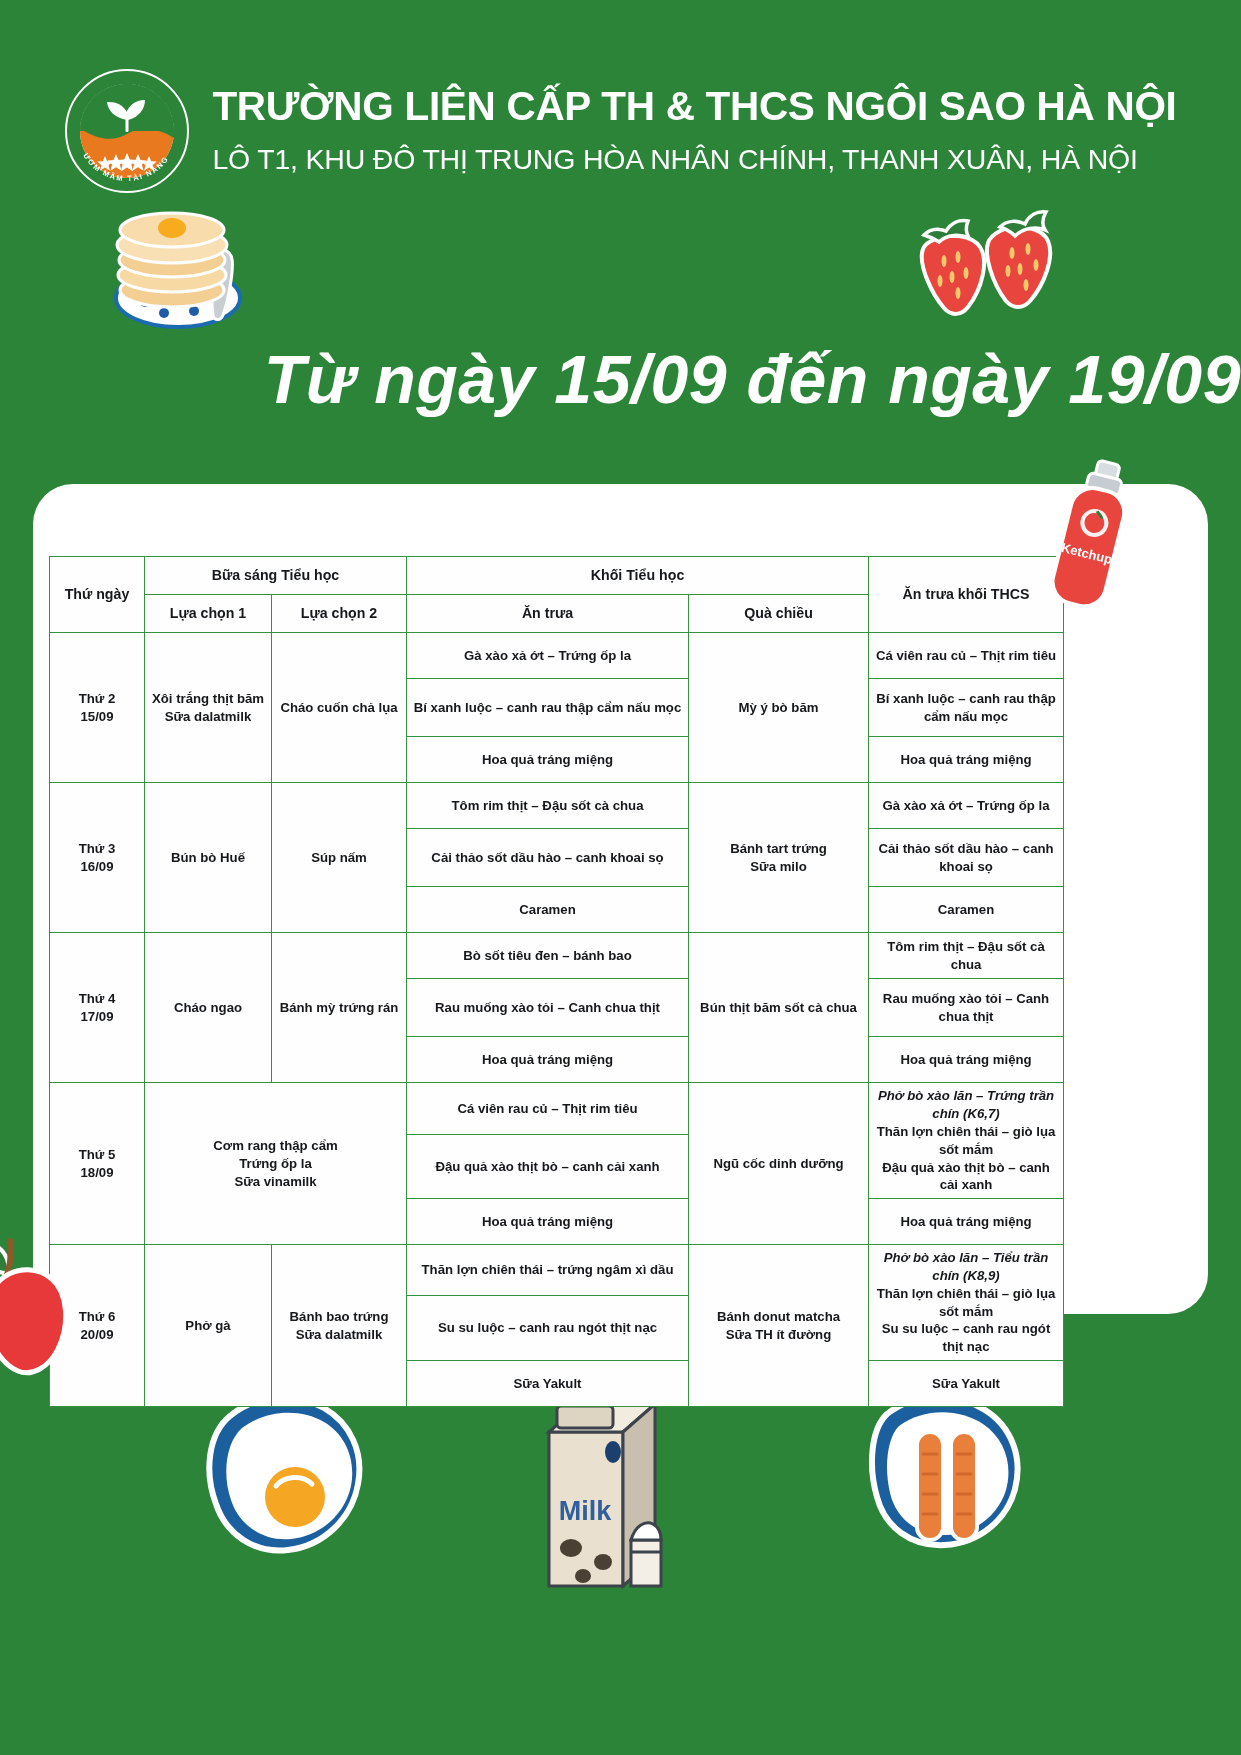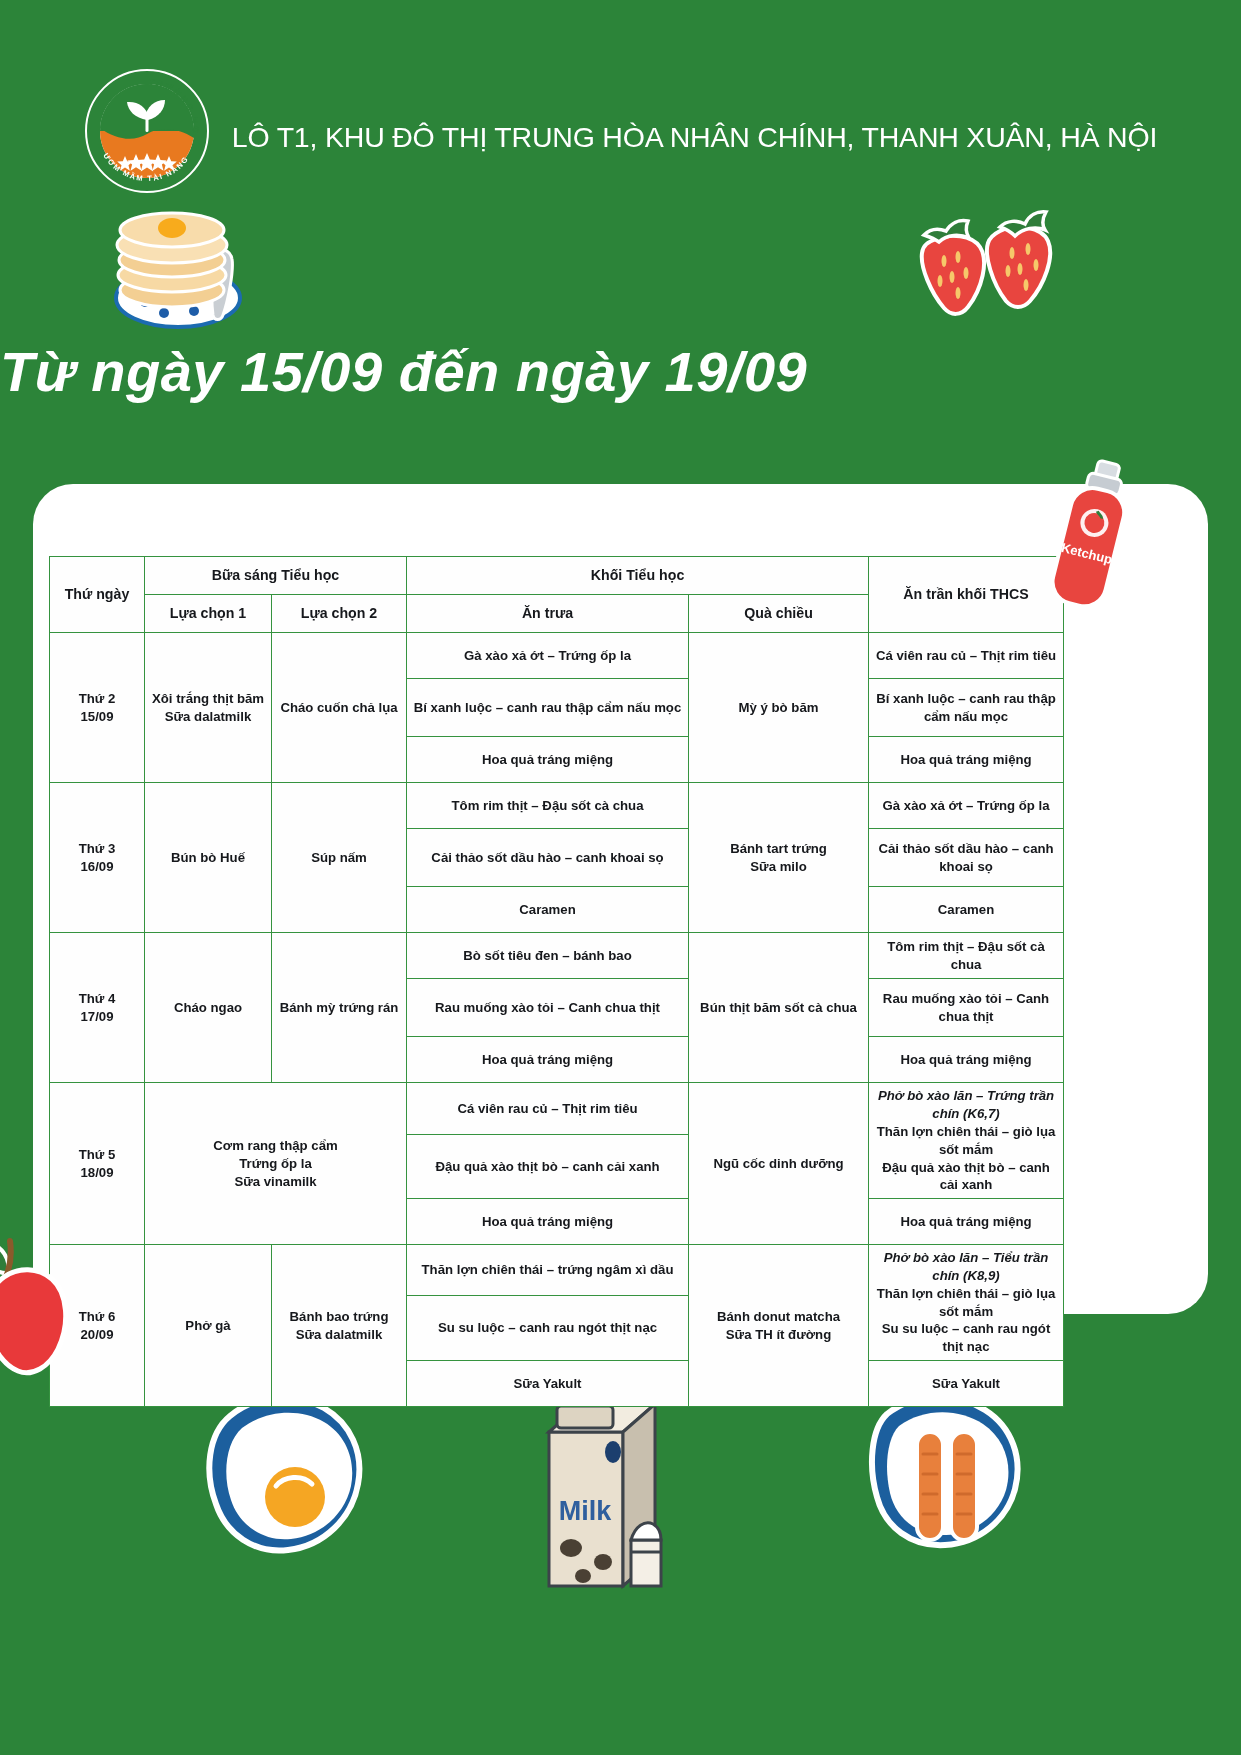--- a/index.html
+++ b/index.html
@@ -57,23 +57,23 @@
     color: #ffffff;
     font-size: 82px;
     font-weight: bold;
     letter-spacing: 3px;
     line-height: 1;
   }
   #date-range {
     position: absolute;
     left: 0; top: 340px;
     width: 1241px;
-    text-align: left;
+    text-align: right;
     color: #ffffff;
-    font-size: 56px;
+    font-size: 68px;
     font-weight: bold;
     font-style: italic;
     letter-spacing: 0.5px;
     line-height: 1.15;
   }
 
   
   .deco { position: absolute; }
   #pancakes-icon { left: 100px; top: 198px; }
   #strawberry-icon { left: 900px; top: 205px; }
@@ -163,20 +163,21 @@
       <path id="crestTop" d="M63 17a46 46 0 0 1 46 46" fill="none"></path>
       <text font-size="8.5" font-weight="bold" fill="#2c8439" letter-spacing="2.4">
         <textPath href="#crestTop" startOffset="2%">TRƯỜNG NGÔI SAO HÀ</textPath>
       </text>
       <path id="crestBot" d="M13 63a50 50 0 0 0 100 0" fill="none"></path>
       <text font-size="7.5" font-weight="bold" fill="#ffffff" letter-spacing="1.6">
         <textPath href="#crestBot" startOffset="16%">ƯƠM MẦM TÀI NĂNG</textPath>
       </text>
     </svg>
     <div id="school-text">
+      <div id="school-name">TRƯỜNG LIÊN CẤP TH &amp; THCS NGÔI SAO HÀ NỘI</div>
       <div id="school-address">LÔ T1, KHU ĐÔ THỊ TRUNG HÒA NHÂN CHÍNH, THANH XUÂN, HÀ NỘI</div>
     </div>
   </div>
 
   <div id="date-range">Từ ngày 15/09 đến ngày 19/09</div>
 
   <svg class="deco" id="pancakes-icon" width="170" height="140" viewBox="0 0 170 140">
     <ellipse cx="78" cy="100" rx="62" ry="29" fill="#ffffff" stroke="#1c6bb0" stroke-width="4"></ellipse>
     <circle cx="45" cy="104" r="5" fill="#1e5da8"></circle>
       <circle cx="64" cy="115" r="5" fill="#1e5da8"></circle>
@@ -284,21 +285,21 @@
         <col class="c-opt2">
       <col class="c-lunch">
         <col class="c-snack">
         <col class="c-thcs">
     </colgroup>
     <thead>
       <tr>
         <th rowspan="2">Thứ ngày</th>
         <th colspan="2">Bữa sáng Tiểu học</th>
         <th colspan="2">Khối Tiểu học</th>
-        <th rowspan="2">Ăn trần khối THCS</th>
+        <th rowspan="2">Ăn trưa khối THCS</th>
       </tr>
       <tr>
         <th>Lựa chọn 1</th>
         <th>Lựa chọn 2</th>
         <th>Ăn trưa</th>
         <th>Quà chiều</th>
       </tr>
     </thead>
     <tbody id="menu-body">
         <tr>

